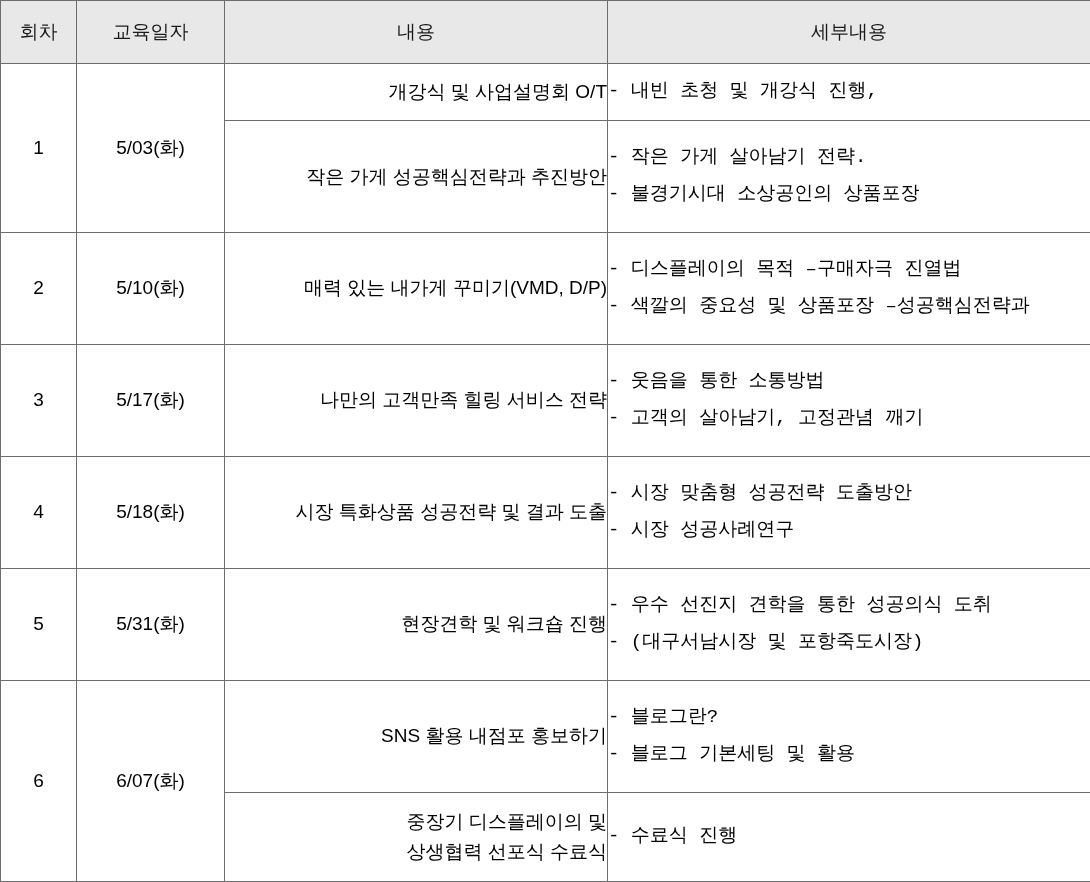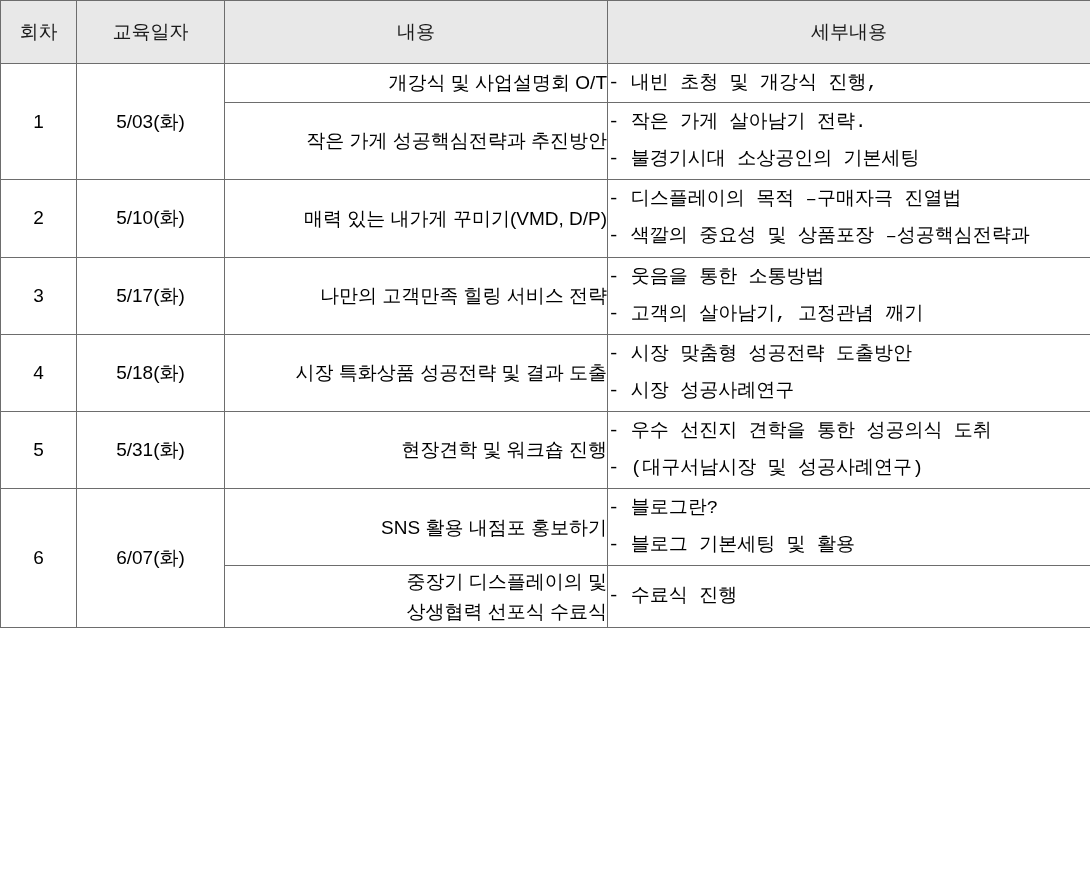--- a/index.html
+++ b/index.html
@@ -10,21 +10,21 @@
   body {
     width: 1090px;
     height: 882px;
     font-family: "Liberation Sans", "DejaVu Sans", sans-serif;
     color: #000000;
     overflow: hidden;
   }
   #schedule-table {
     border-collapse: collapse;
     width: 1090px;
-    height: 628px;
+    height: 882px;
     table-layout: fixed;
   }
   #schedule-table col.c-round   { width: 76px; }
   #schedule-table col.c-date    { width: 148px; }
   #schedule-table col.c-content { width: 383px; }
   #schedule-table col.c-detail  { width: 483px; }
 
   #schedule-table th,
   #schedule-table td {
     border: 1px solid #6d6d6d;
@@ -96,21 +96,21 @@
         <td class="detail-cell">
           <div class="line">- 내빈 초청 및 개강식 진행,</div>
         </td>
       </tr>
       <tr>
         <td class="content-cell">
           <div class="line">작은 가게 성공핵심전략과 추진방안</div>
         </td>
         <td class="detail-cell">
           <div class="line">- 작은 가게 살아남기 전략.</div>
-          <div class="line">- 불경기시대 소상공인의 기본세팅</div>
+          <div class="line">- 불경기시대 소상공인의 상품포장</div>
         </td>
       </tr>
       <tr>
         <td class="round-cell" rowspan="1">2</td>
         <td class="date-cell" rowspan="1">5/10(화)</td>
         <td class="content-cell">
           <div class="line">매력 있는 내가게 꾸미기(VMD, D/P)</div>
         </td>
         <td class="detail-cell">
           <div class="line">- 디스플레이의 목적 –구매자극 진열법</div>
@@ -140,21 +140,21 @@
         </td>
       </tr>
       <tr>
         <td class="round-cell" rowspan="1">5</td>
         <td class="date-cell" rowspan="1">5/31(화)</td>
         <td class="content-cell">
           <div class="line">현장견학 및 워크숍 진행</div>
         </td>
         <td class="detail-cell">
           <div class="line">- 우수 선진지 견학을 통한 성공의식 도취</div>
-          <div class="line">- (대구서남시장 및 성공사례연구)</div>
+          <div class="line">- (대구서남시장 및 포항죽도시장)</div>
         </td>
       </tr>
       <tr>
         <td class="round-cell" rowspan="2">6</td>
         <td class="date-cell" rowspan="2">6/07(화)</td>
         <td class="content-cell">
           <div class="line">SNS 활용 내점포 홍보하기</div>
         </td>
         <td class="detail-cell">
           <div class="line">- 블로그란?</div>

